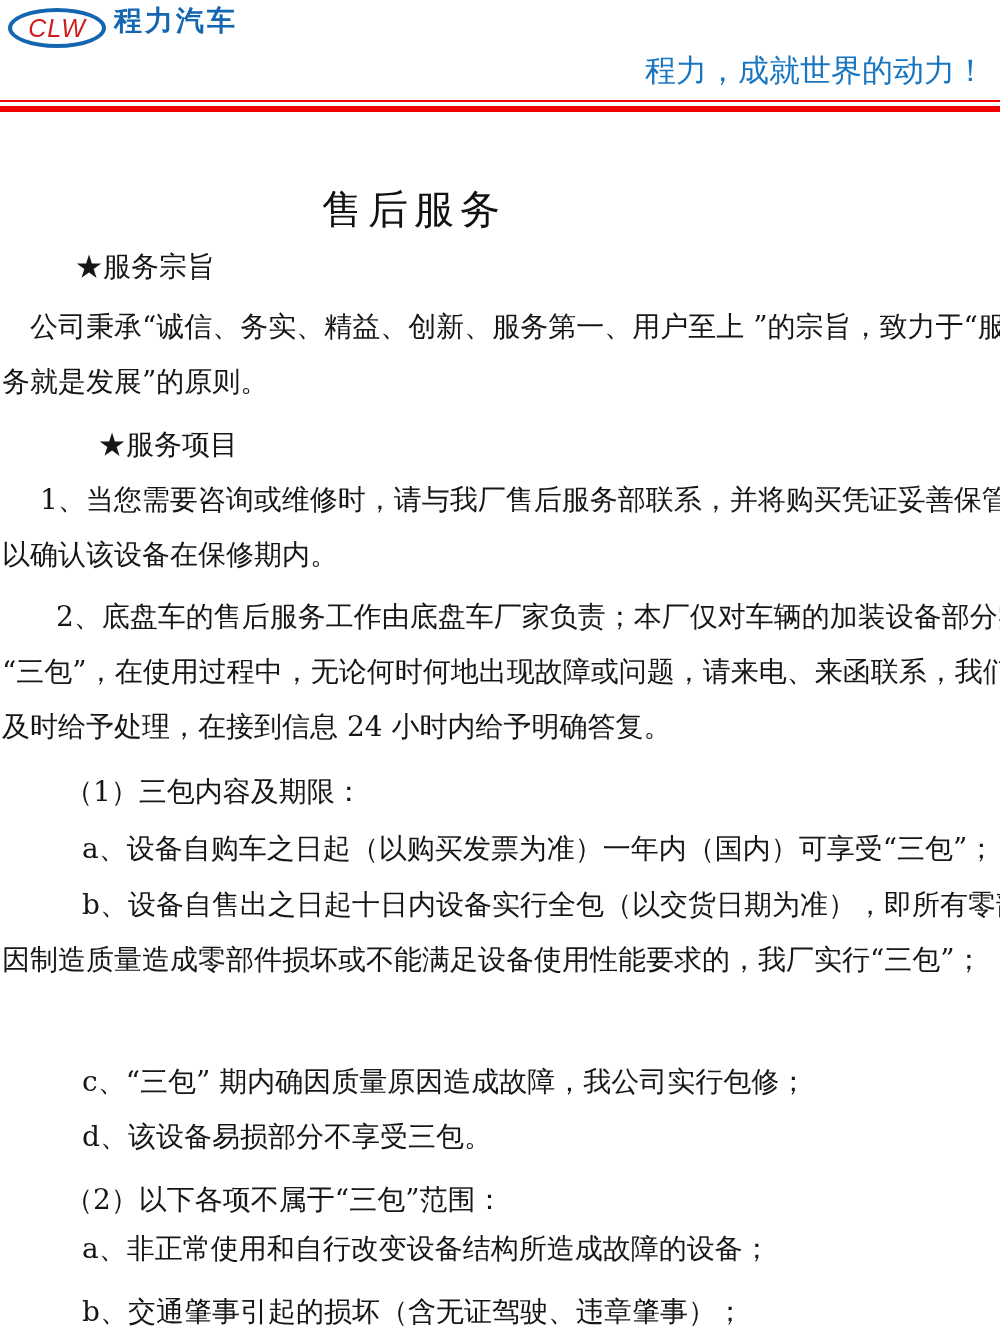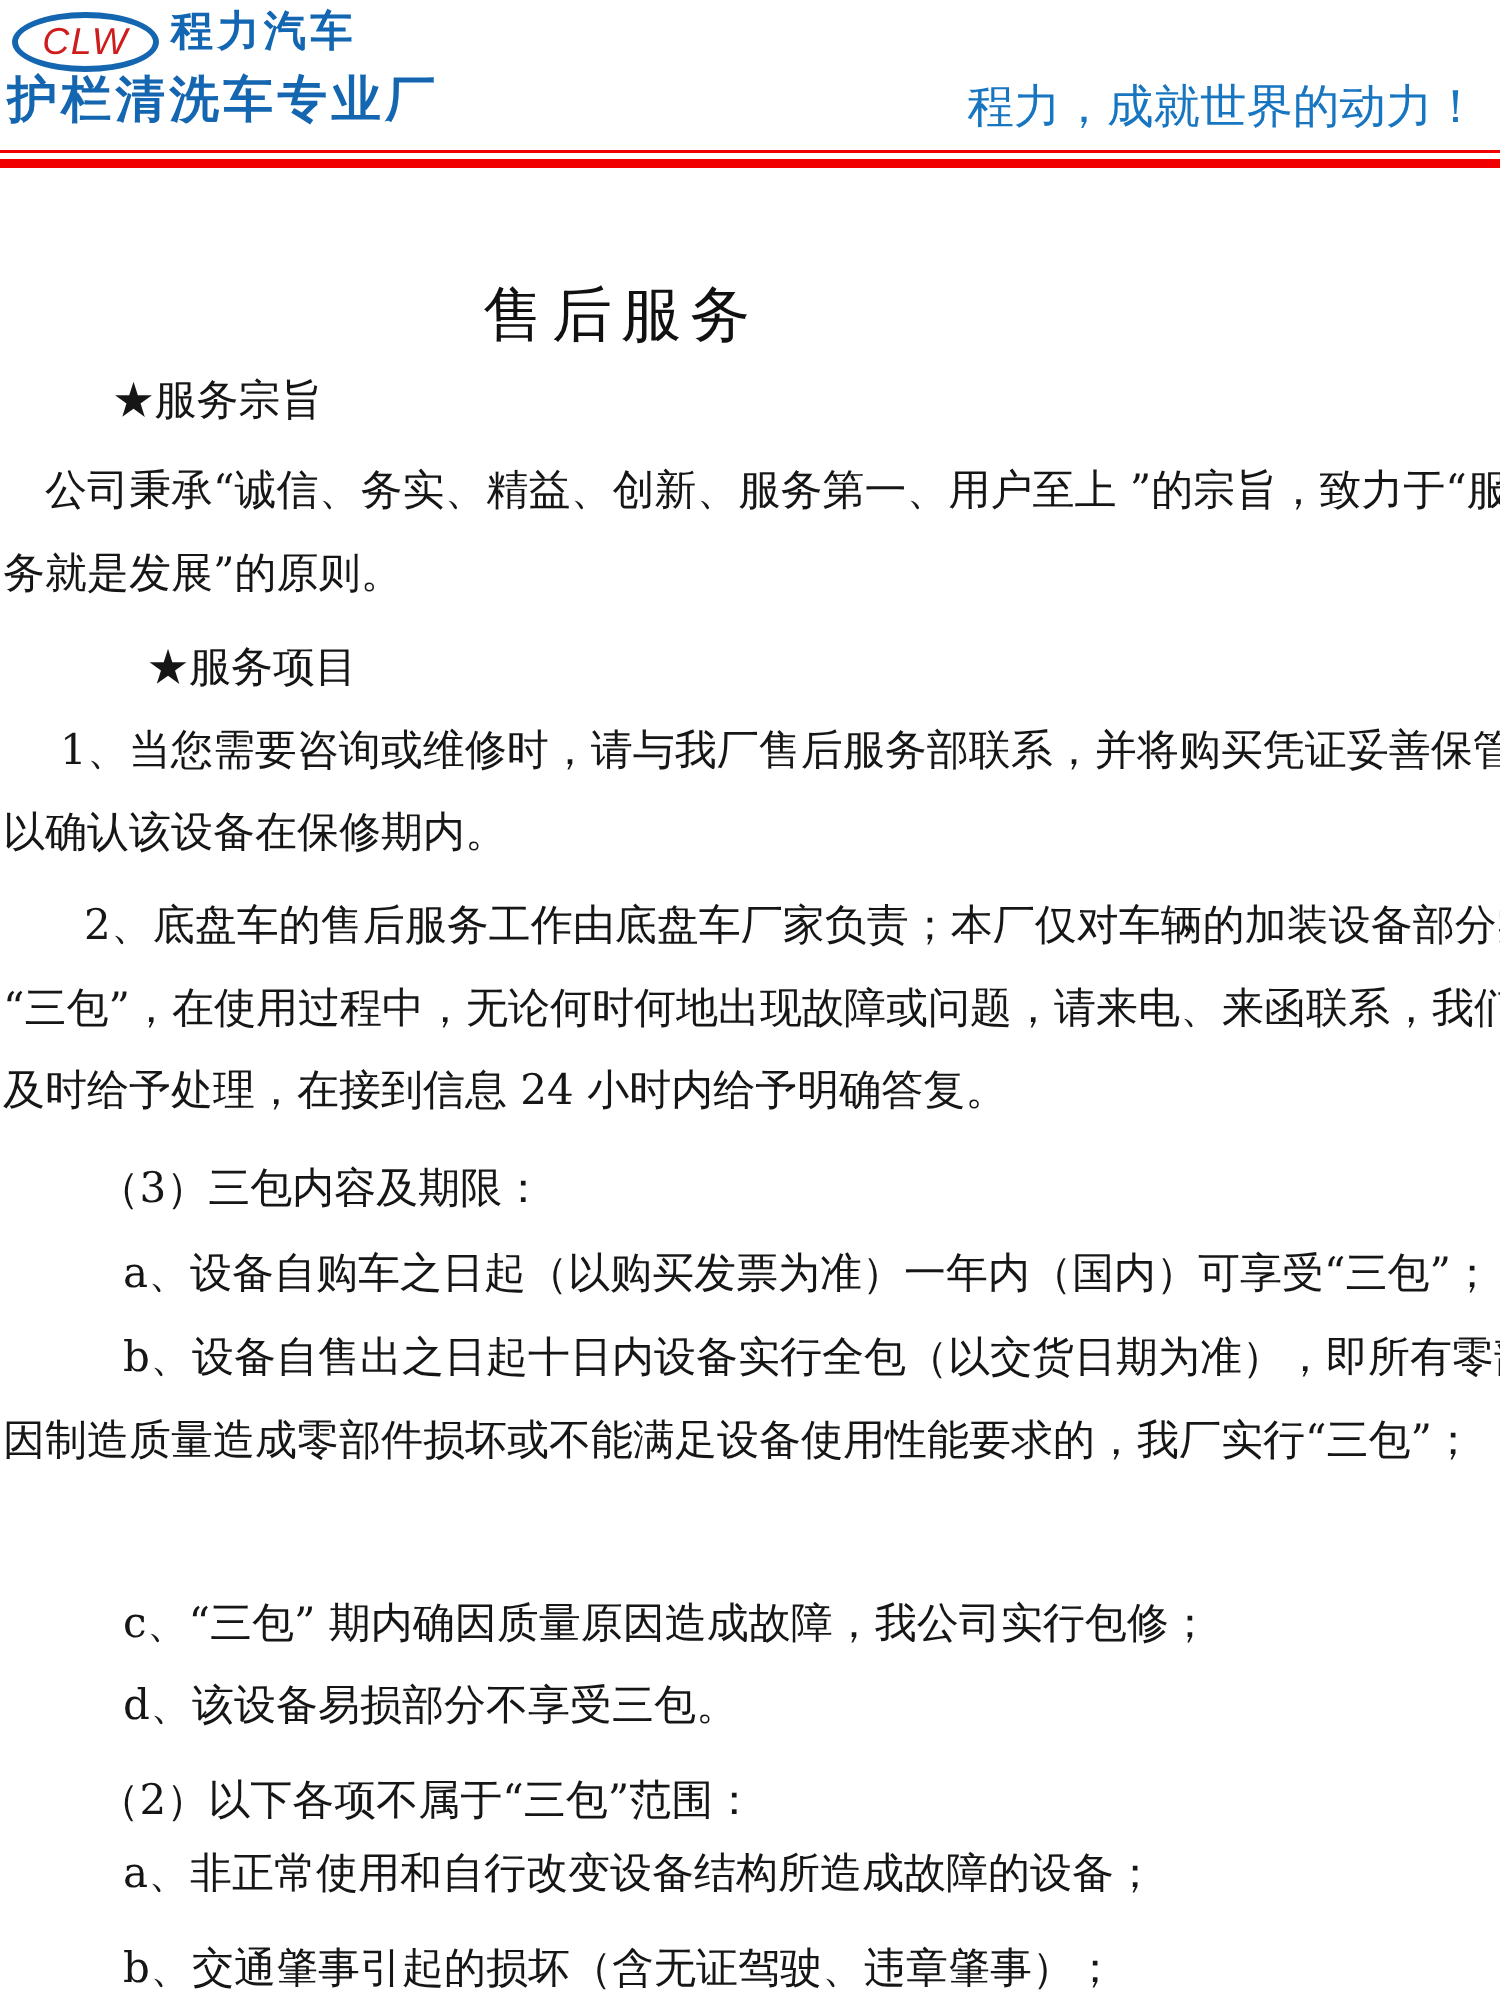--- a/index.html
+++ b/index.html
@@ -59,38 +59,37 @@
   }
 </style>
 </head>
 <body>
 
 <div class="header">
   <div class="logo-badge">
     <span>CLW</span>
   </div>
   <div class="brand-name">程力汽车</div>
-  <div class="brand-subtitle">护栏清洗车专业厂</div>
   <div class="slogan">程力，成就世界的动力！</div>
   <div class="rule-thin"></div>
   <div class="rule-thick"></div>
 </div>
 
 <div class="doc-title">售后服务</div>
 
 <div class="text-line" style="top:250px;left:75px;">★服务宗旨</div>
 <div class="text-line" style="top:310px;left:30px;">公司秉承“诚信、务实、精益、创新、服务第一、用户至上 ”的宗旨，致力于“服</div>
 <div class="text-line" style="top:365px;left:2px;">务就是发展”的原则。</div>
 <div class="text-line" style="top:428px;left:98px;">★服务项目</div>
 <div class="text-line" style="top:483px;left:40px;">1、当您需要咨询或维修时，请与我厂售后服务部联系，并将购买凭证妥善保管，</div>
 <div class="text-line" style="top:538px;left:2px;">以确认该设备在保修期内。</div>
 <div class="text-line" style="top:600px;left:56px;">2、底盘车的售后服务工作由底盘车厂家负责；本厂仅对车辆的加装设备部分实行</div>
 <div class="text-line" style="top:655px;left:2px;">“三包”，在使用过程中，无论何时何地出现故障或问题，请来电、来函联系，我们将</div>
 <div class="text-line" style="top:710px;left:2px;">及时给予处理，在接到信息 24 小时内给予明确答复。</div>
-<div class="text-line" style="top:775px;left:65px;">（3）三包内容及期限：</div>
+<div class="text-line" style="top:775px;left:65px;">（1）三包内容及期限：</div>
 <div class="text-line" style="top:832px;left:82px;">a、设备自购车之日起（以购买发票为准）一年内（国内）可享受“三包”；</div>
 <div class="text-line" style="top:888px;left:82px;">b、设备自售出之日起十日内设备实行全包（以交货日期为准），即所有零部件</div>
 <div class="text-line" style="top:943px;left:2px;">因制造质量造成零部件损坏或不能满足设备使用性能要求的，我厂实行“三包”；</div>
 <div class="text-line" style="top:1065px;left:82px;">c、“三包” 期内确因质量原因造成故障，我公司实行包修；</div>
 <div class="text-line" style="top:1120px;left:82px;">d、该设备易损部分不享受三包。</div>
 <div class="text-line" style="top:1183px;left:65px;">（2）以下各项不属于“三包”范围：</div>
 <div class="text-line" style="top:1232px;left:82px;">a、非正常使用和自行改变设备结构所造成故障的设备；</div>
 <div class="text-line" style="top:1295px;left:82px;">b、交通肇事引起的损坏（含无证驾驶、违章肇事）；</div>
 
 </body></html>

